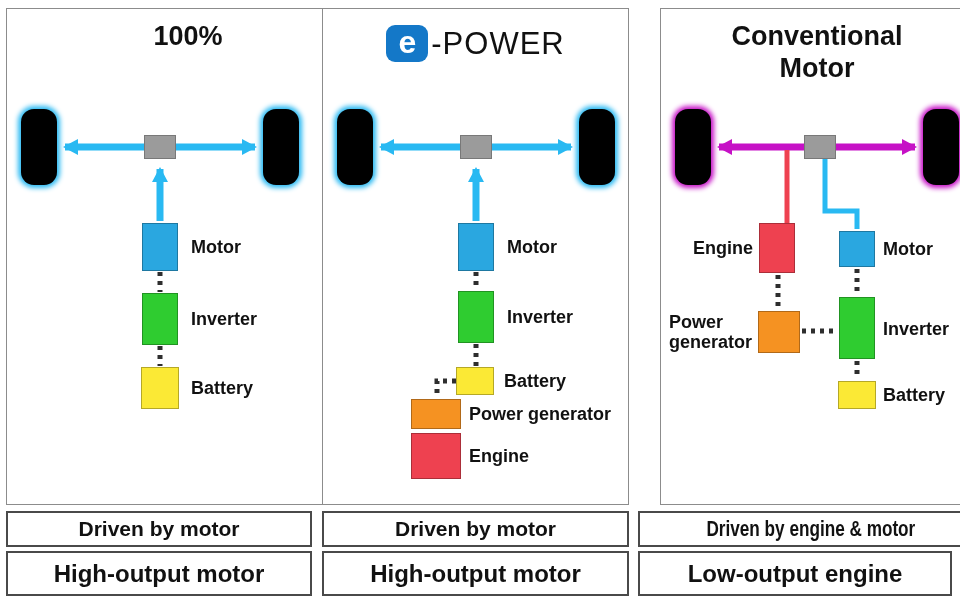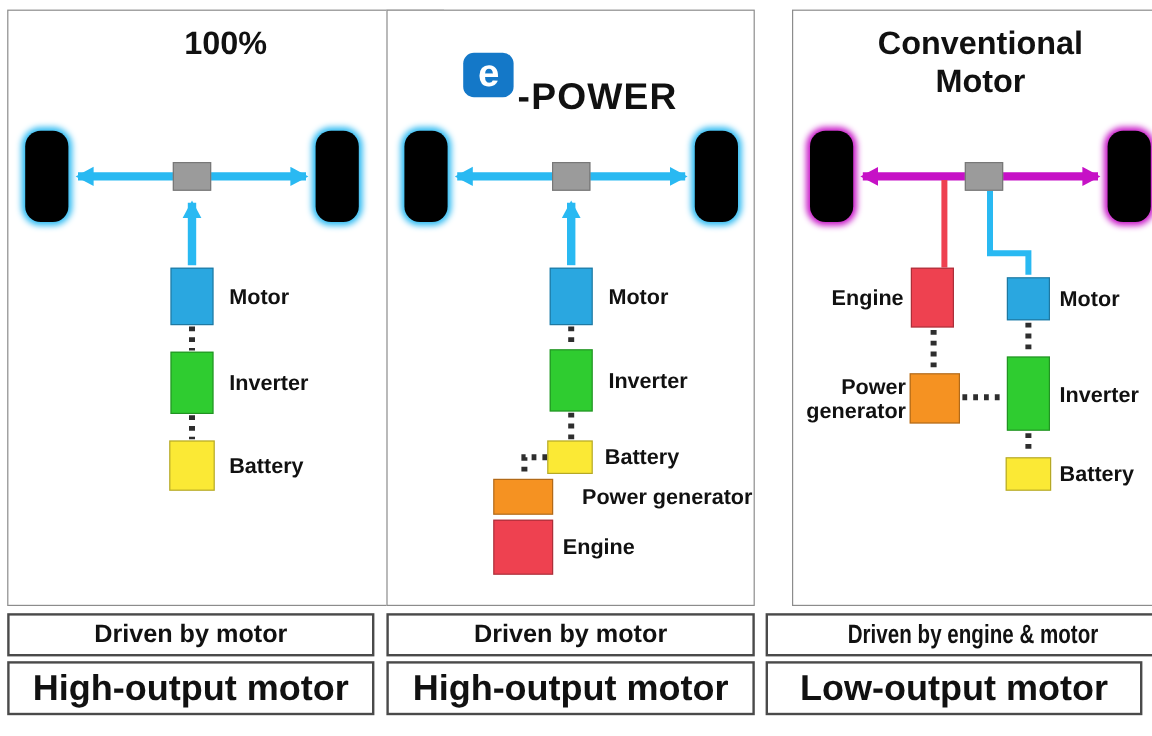--- a/index.html
+++ b/index.html
@@ -26,41 +26,41 @@
     position:absolute; width:32px; height:24px;
     background:var(--gearbox-gray,#9b9b9b); border:1px solid #787878;
   }
   .cbox { position:absolute; border:1px solid rgba(0,0,0,.28); }
   .motor     { background:var(--motor-blue,#2aa7e0); }
   .inverter  { background:var(--inverter-green,#2fcc30); }
   .battery   { background:var(--battery-yellow,#fbe935); }
   .generator { background:var(--generator-orange,#f59222); }
   .engine    { background:var(--engine-red,#ee4150); }
   .lbl { position:absolute; font-size:18px; font-weight:bold; white-space:nowrap; }
-  .lbl.two { white-space:normal; line-height:1.12;text-align:right; }
+  .lbl.two { white-space:normal; line-height:1.12; }
   .arr { fill:none; stroke-width:7; }
   .thin { fill:none; stroke-width:5; }
   .dot { fill:none; stroke:#2e2e2e; stroke-width:5; stroke-dasharray:4 5; }
   .logo {
     position:absolute; top:16px; left:0; width:100%;
     display:flex; justify-content:center; align-items:center; gap:3px;
   }
   .logo-e {
     display:inline-block; width:42px; height:37px;
     background:var(--logo-blue,#1478c8); color:#fff; border-radius:9px;
     font-size:32px; font-weight:bold; text-align:center; line-height:35px;
   }
-  .logo-text { font-size:31px; font-weight:bold; letter-spacing:1px;margin-top:38px; }
+  .logo-text { font-size:31px; font-weight:normal; letter-spacing:1px; }
   .footer-cell {
     position:absolute; background:#fff; border:2px solid #4a4a4a;
     display:flex; align-items:center; justify-content:center;
     font-weight:bold; text-align:center;
   }
   .fr1 { top:511px; height:36px; font-size:21px; }
-  .fr2 { top:551px; height:45px; font-size:30px; }
+  .fr2 { top:551px; height:45px; font-size:24px; }
   .condensed { display:inline-block; transform:scaleX(0.78); white-space:nowrap; font-size:22px; }
 </style>
 </head>
 <body>
 
 <svg width="0" height="0" style="position:absolute">
   <defs>
     <marker id="ah-cyan" markerUnits="userSpaceOnUse" markerWidth="20" markerHeight="18" refX="13" refY="8" orient="auto">
       <path d="M0,0 L15,8 L0,16 Z" style="fill:var(--cyan,#29b9f2)"></path>
     </marker>
@@ -117,21 +117,21 @@
 
   <div class="cbox motor" style="left:135px; top:214px; width:36px; height:48px;"></div>
   <div class="cbox inverter" style="left:135px; top:282px; width:36px; height:52px;"></div>
   <div class="cbox battery" style="left:133px; top:358px; width:38px; height:28px;"></div>
   <div class="cbox generator" style="left:88px;  top:390px; width:50px; height:30px;"></div>
   <div class="cbox engine" style="left:88px;  top:424px; width:50px; height:46px;"></div>
 
   <div class="lbl" style="left:184px; top:228px;">Motor</div>
   <div class="lbl" style="left:184px; top:298px;">Inverter</div>
   <div class="lbl" style="left:181px; top:362px;">Battery</div>
-  <div class="lbl" style="left:162px; top:395px;">Power generator</div>
+  <div class="lbl" style="left:146px; top:395px;">Power generator</div>
   <div class="lbl" style="left:146px; top:437px;">Engine</div>
 </section>
 
 <section class="panel" style="left:660px; width:314px;">
   <svg class="wires" width="314" height="497">
     <line class="arr" x1="159" y1="138" x2="58" y2="138" style="stroke:var(--magenta,#c611c6)" marker-end="url(#ah-mag)"></line>
     <line class="arr" x1="159" y1="138" x2="254" y2="138" style="stroke:var(--magenta,#c611c6)" marker-end="url(#ah-mag)"></line>
     <line class="thin" x1="126" y1="141" x2="126" y2="214" style="stroke:var(--engine-red,#ee4150)"></line>
     <path class="thin" d="M164 150 V202 H196 V220" style="stroke:var(--cyan,#29b9f2)"></path>
     <line class="dot" x1="117" y1="266" x2="117" y2="300"></line>
@@ -174,14 +174,14 @@
 <div class="footer-cell fr1" style="left:638px; width:346px;">
   <span class="condensed">Driven by engine &amp; motor</span>
 </div>
 <div class="footer-cell fr2" style="left:6px;   width:306px;">
   <span>High-output motor</span>
 </div>
 <div class="footer-cell fr2" style="left:322px; width:307px;">
   <span>High-output motor</span>
 </div>
 <div class="footer-cell fr2" style="left:638px; width:314px;">
-  <span>Low-output motor</span>
+  <span>Low-output engine</span>
 </div>
 
 </body></html>

